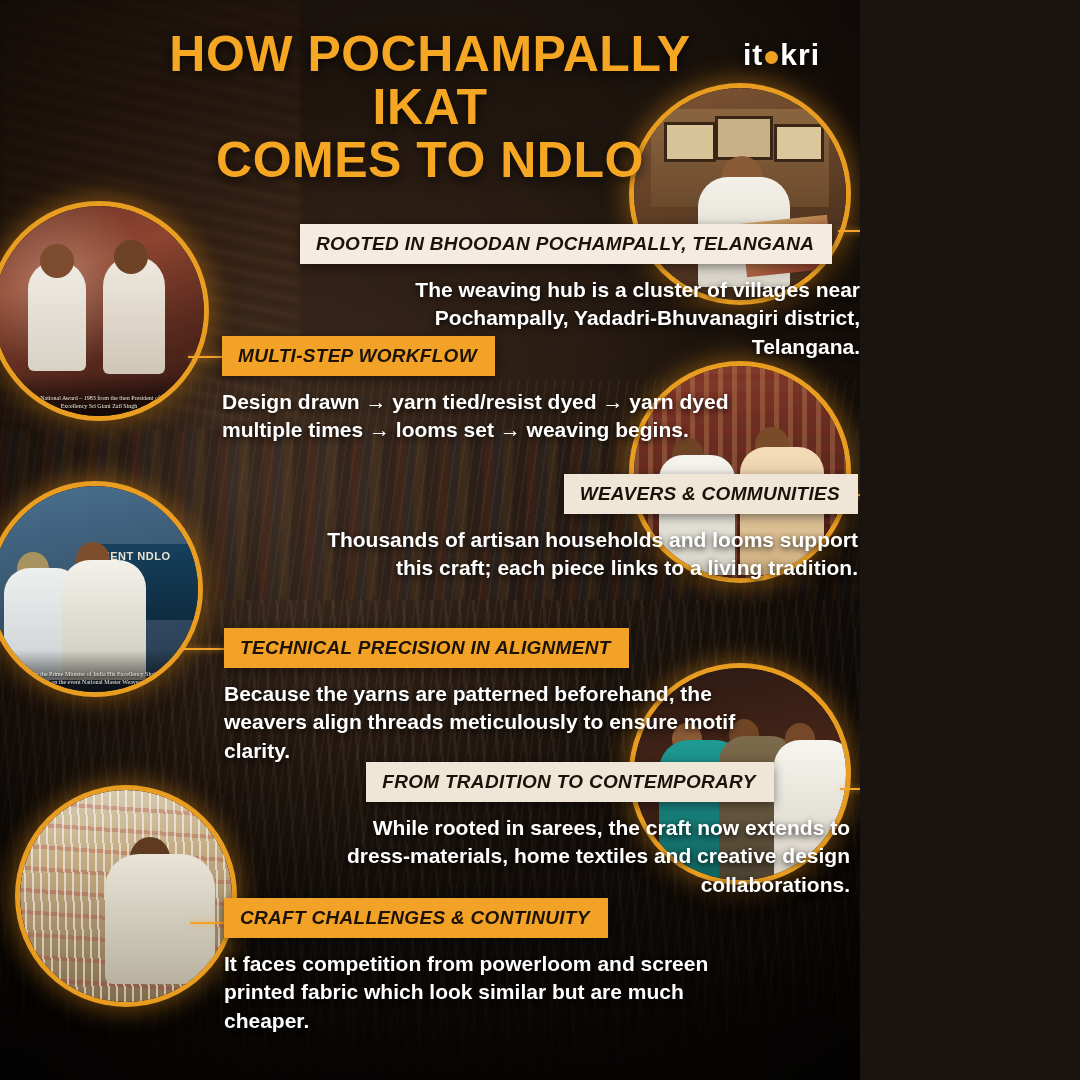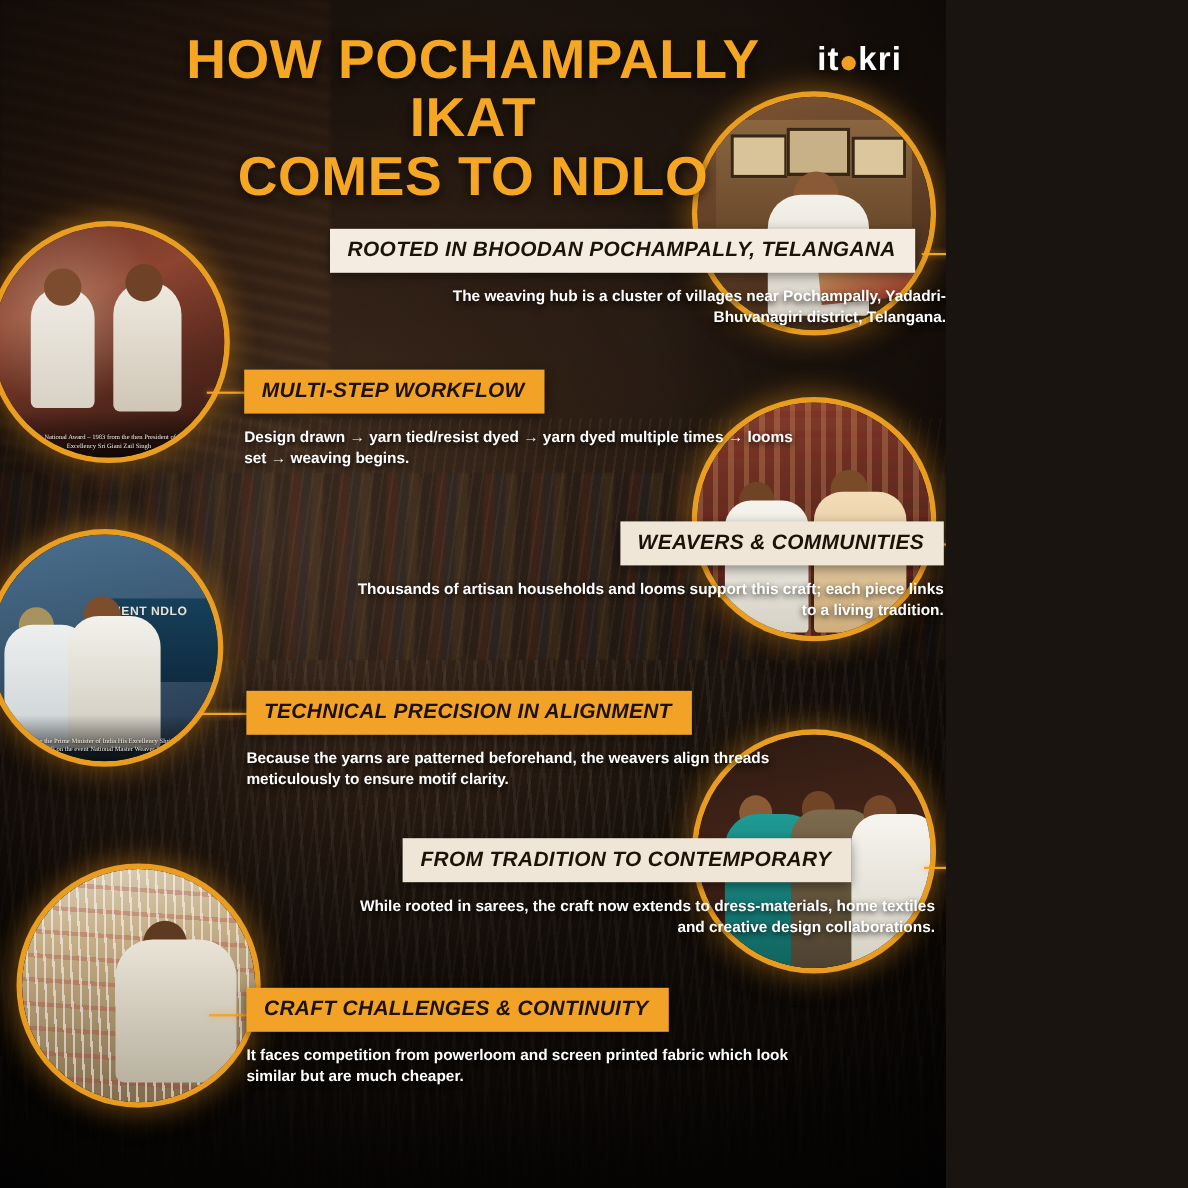--- a/index.html
+++ b/index.html
@@ -335,37 +335,37 @@
     box-shadow: 0 3px 10px rgba(0,0,0,.45);
     white-space: nowrap;
   }
   .tag.cream { background: #f4ece0; }
   .tag.amber { background: #f2a227; }
   .tag.pale  { background: #efe6d8; }
 
   .body-text {
     margin-top: 12px;
     color: #ffffff;
-    font-size: 14px;
+    font-size: 21px;
     font-weight: 700;
     line-height: 1.35;
     text-shadow: 0 2px 6px rgba(0,0,0,.85);
     max-width: 520px;
   }
 
   .connector {
     position: absolute;
     height: 2px;
     background: #f2a227;
     z-index: 5;
     box-shadow: 0 0 6px rgba(242,162,39,.7);
   }
 
   
-  #b1 { top: 208px; left: 300px; width: 560px; }
+  #b1 { top: 224px; left: 300px; width: 560px; }
   #b1 .body-text { margin-left: auto; text-align: right; max-width: 500px; }
 
   #b2 { top: 336px; left: 222px; width: 520px; }
 
   #b3 { top: 474px; left: 310px; width: 548px; }
   #b3 .body-text { margin-left: auto; text-align: right; max-width: 540px; }
   #b3 .tagrow { text-align: right; }
 
   #b4 { top: 628px; left: 224px; width: 560px; }
 

